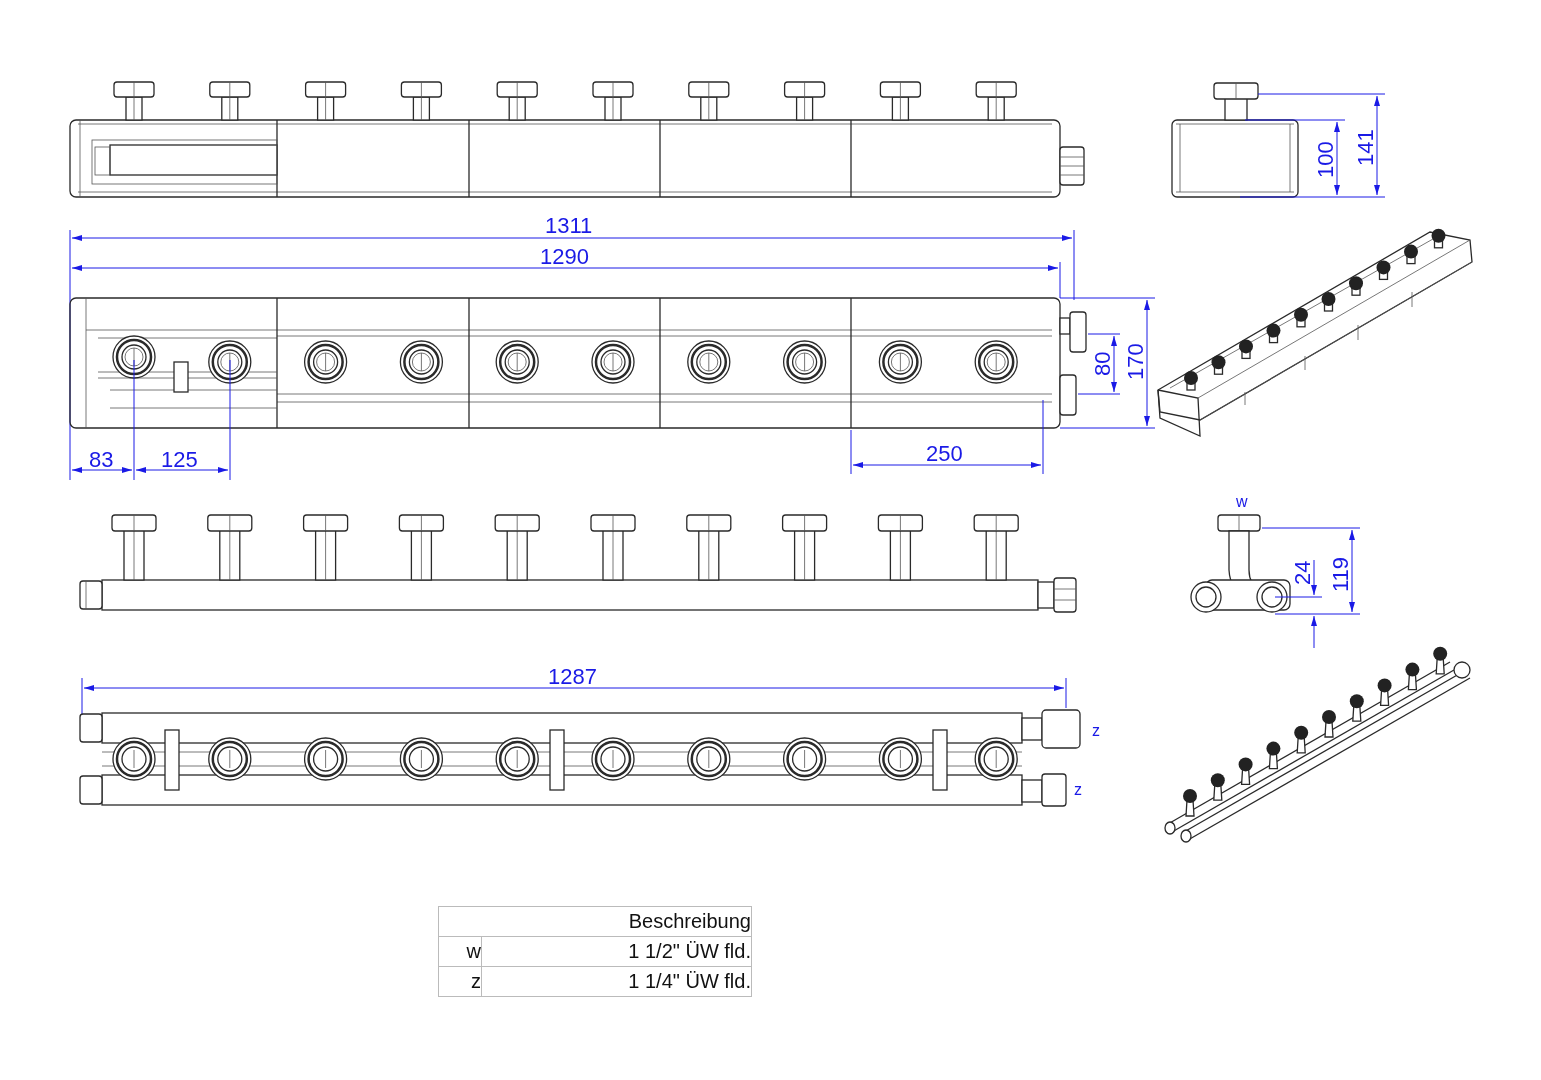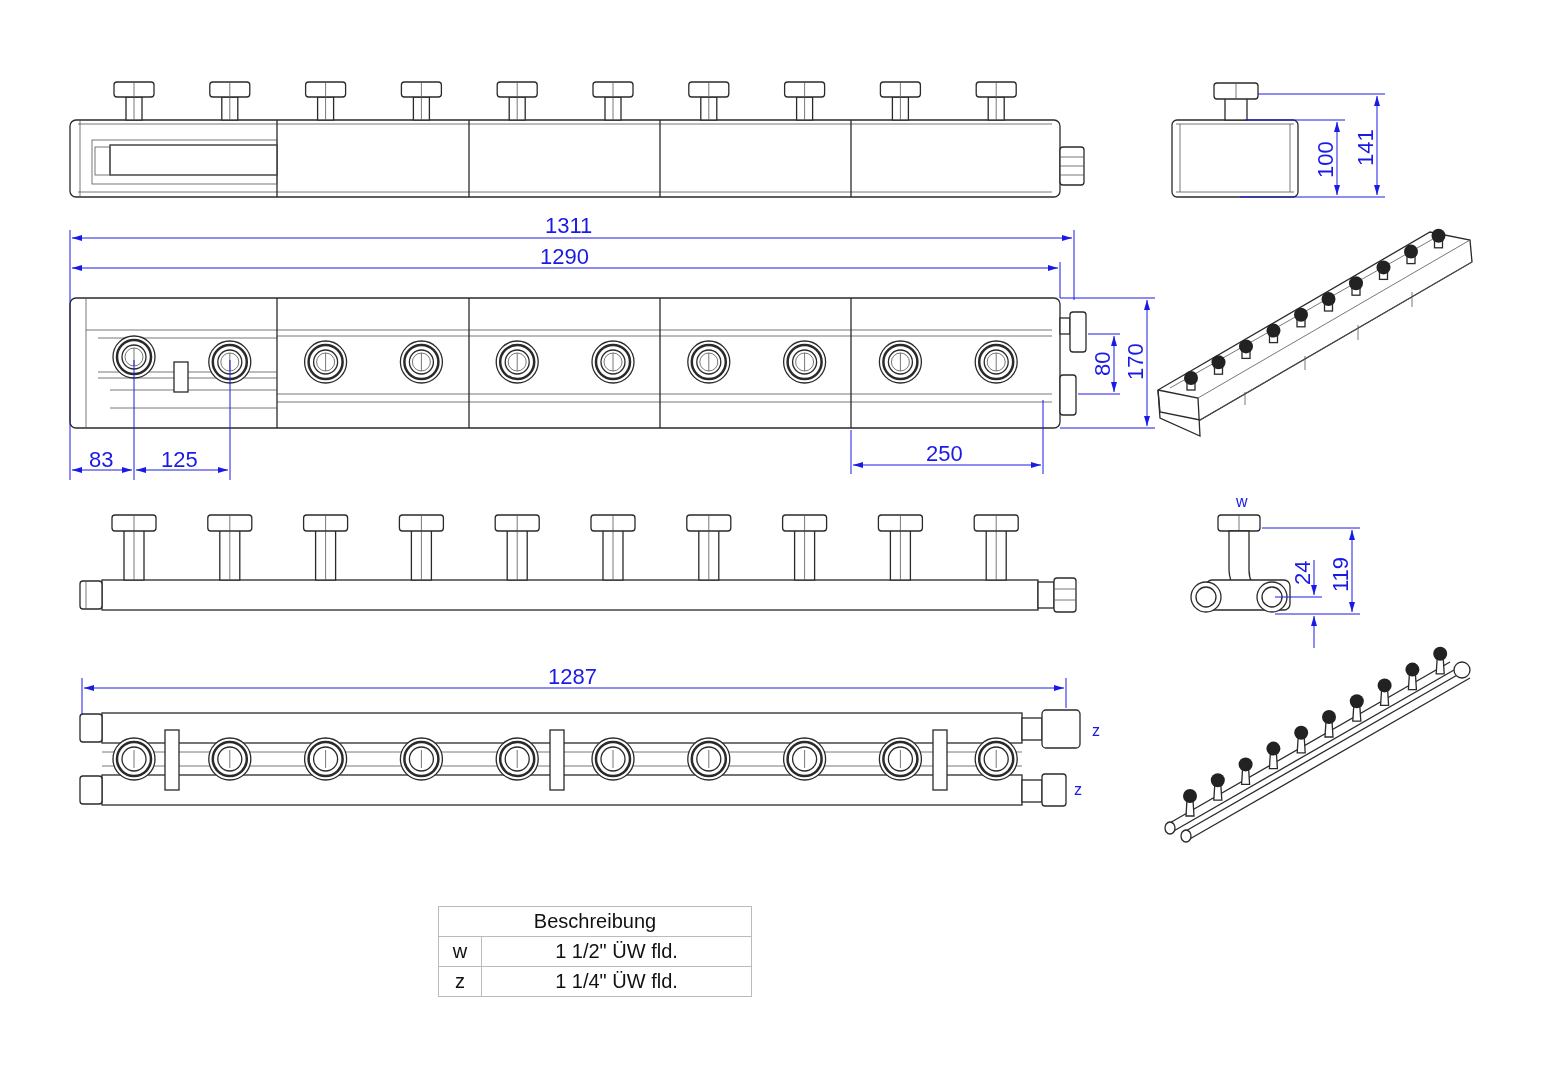--- a/index.html
+++ b/index.html
@@ -6,21 +6,21 @@
   body{width:1541px;height:1080px;position:relative;overflow:hidden;font-family:"Liberation Sans",sans-serif;}
   svg#drawing{position:absolute;left:0;top:0;}
   .ln{stroke:#2a2a2a;stroke-width:1.3;fill:none;}
   .lt{stroke:#555;stroke-width:0.8;fill:none;}
   .fillw{fill:#ffffff;}
   .dim{stroke:#1a1ae6;stroke-width:1;fill:none;}
   .dimtxt{fill:#1a1ae6;font-family:"Liberation Sans",sans-serif;font-size:22px;}
   .lbl{fill:#1a1ae6;font-family:"Liberation Sans",sans-serif;font-size:16px;}
   .dark{fill:#222;}
   table.legend{position:absolute;left:438px;top:906px;width:314px;border-collapse:collapse;font-family:"Liberation Sans",sans-serif;font-size:20px;color:#111;}
-  table.legend td{border:1px solid #bbb;height:29px;padding:0;text-align:center;}
+  table.legend td{border:1px solid #bbb;height:29px;padding:0;text-align:right;}
   table.legend td.key{width:42px;}
 </style>
 </head>
 <body>
 
 <svg id="drawing" width="1541" height="1080" viewBox="0 0 1541 1080" xmlns="http://www.w3.org/2000/svg">
   <defs>
     <marker id="arr" viewBox="0 0 10 6" refX="10" refY="3" markerWidth="14" markerHeight="6" orient="auto-start-reverse" markerUnits="userSpaceOnUse">
       <path d="M0,0 L10,3 L0,6 z" fill="#1a1ae6"></path>
     </marker>

